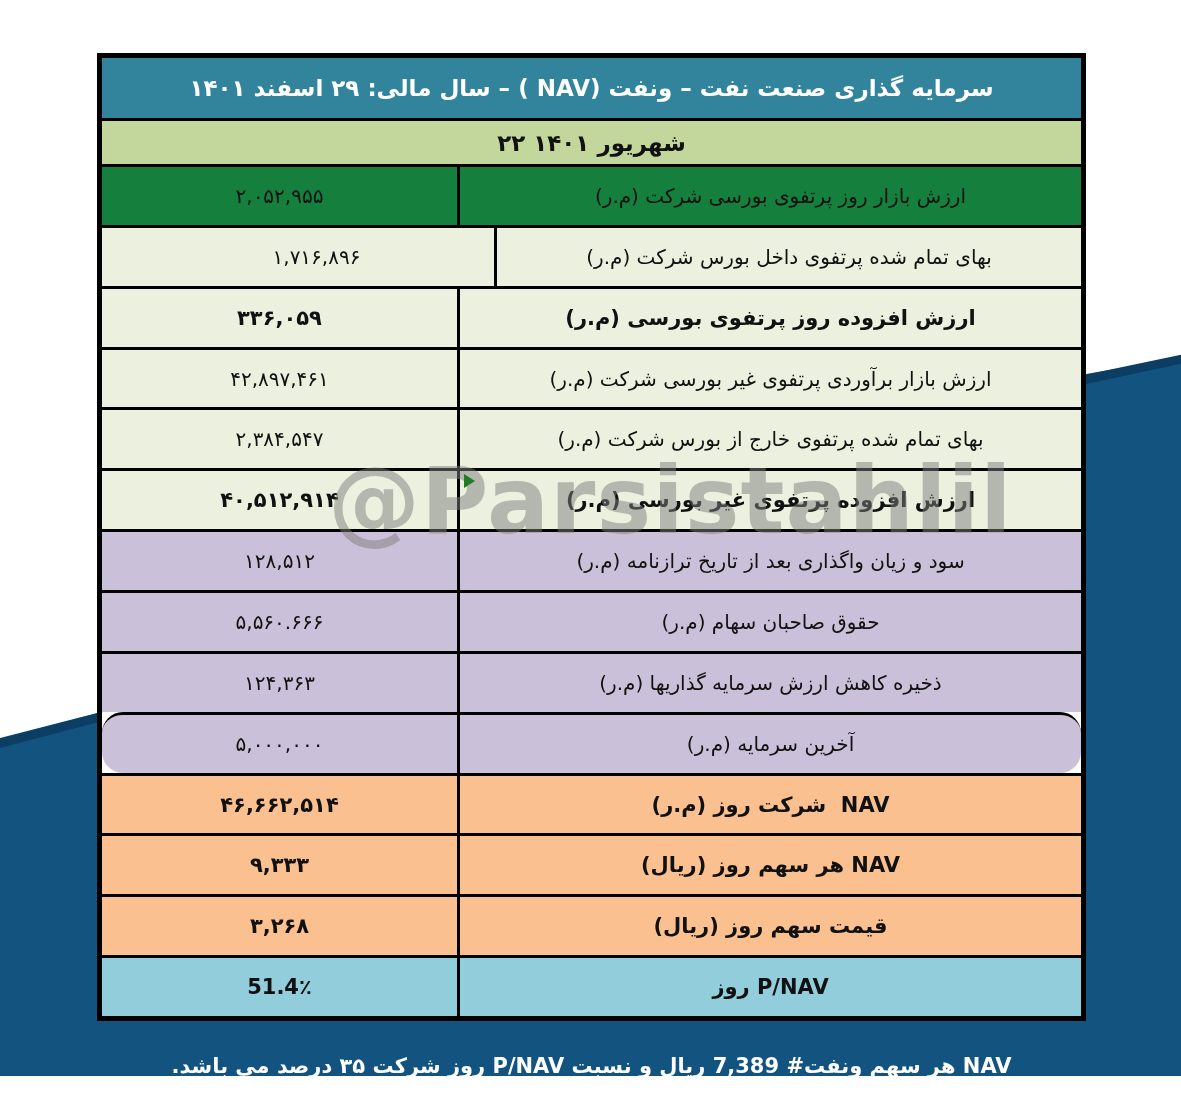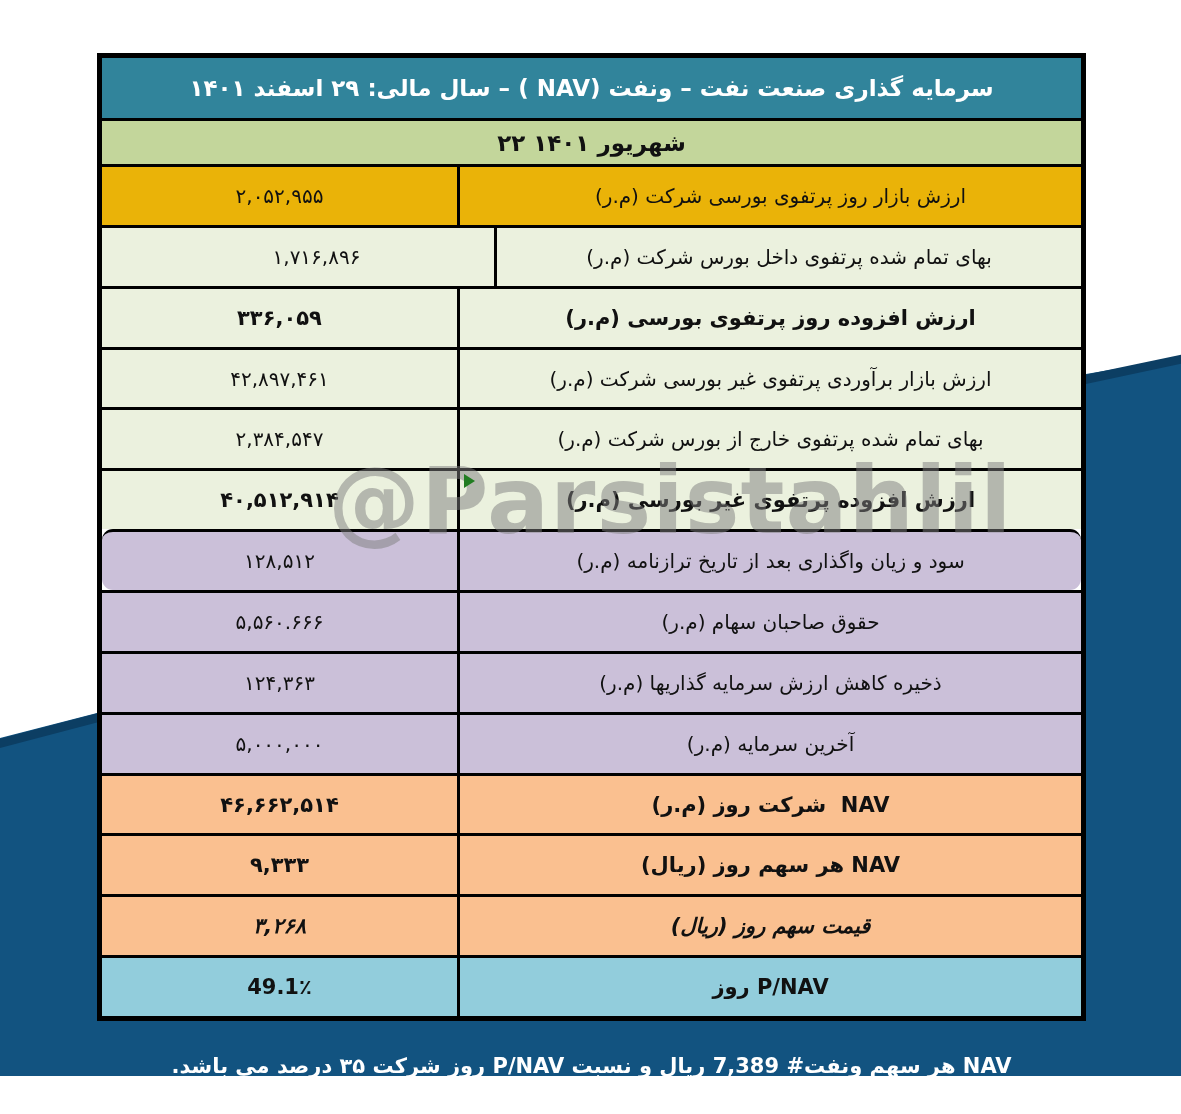--- a/index.html
+++ b/index.html
@@ -41,21 +41,21 @@
   </svg>
 
   <div class="table">
     <div class="trow title-row">
       <span>سرمایه گذاری صنعت نفت – ونفت (NAV ) – سال مالی: ۲۹ اسفند ۱۴۰۱</span>
     </div>
     <div class="trow date-row">
       <span>۲۲ شهریور ۱۴۰۱</span>
     </div>
     <div id="rows">
-        <div class="drow" style="background: #eab308; gap: 20px;">
+        <div class="drow" style="background: #15803d; gap: 20px;">
           <div class="cell value">۲,۰۵۲,۹۵۵</div>
           <div class="cell label">ارزش بازار روز پرتفوی بورسی شرکت (م.ر)</div>
         </div>
         <div class="drow" style="background: rgb(235, 241, 222); padding-left: 37px;">
           <div class="cell value">۱,۷۱۶,۸۹۶</div>
           <div class="cell label">بهای تمام شده پرتفوی داخل بورس شرکت (م.ر)</div>
         </div>
         <div class="drow bold" style="background: rgb(235, 241, 222);">
           <div class="cell value">۳۳۶,۰۵۹</div>
           <div class="cell label">ارزش افزوده روز پرتفوی بورسی (م.ر)</div>
@@ -65,50 +65,50 @@
           <div class="cell label">ارزش بازار برآوردی پرتفوی غیر بورسی شرکت (م.ر)</div>
         </div>
         <div class="drow" style="background: rgb(235, 241, 222);">
           <div class="cell value">۲,۳۸۴,۵۴۷</div>
           <div class="cell label">بهای تمام شده پرتفوی خارج از بورس شرکت (م.ر)</div>
         </div>
         <div class="drow bold" style="background: rgb(235, 241, 222);">
           <div class="cell value">۴۰,۵۱۲,۹۱۴</div>
           <div class="cell label">ارزش افزوده پرتفوی غیر بورسی (م.ر)</div>
         </div>
-        <div class="drow" style="background: rgb(203, 192, 217); border-radius: 11px;">
+        <div class="drow" style="background: rgb(203, 192, 217);">
           <div class="cell value">۱۲۸,۵۱۲</div>
           <div class="cell label">سود و زیان واگذاری بعد از تاریخ ترازنامه (م.ر)</div>
         </div>
         <div class="drow" style="background: rgb(203, 192, 217);">
           <div class="cell value">۵,۵۶۰.۶۶۶</div>
           <div class="cell label">حقوق صاحبان سهام (م.ر)</div>
         </div>
         <div class="drow" style="background: rgb(203, 192, 217);">
           <div class="cell value">۱۲۴,۳۶۳</div>
           <div class="cell label">ذخیره کاهش ارزش سرمایه گذاریها (م.ر)</div>
         </div>
-        <div class="drow" style="background: rgb(203, 192, 217);">
+        <div class="drow" style="background: rgb(203, 192, 217); border-radius: 21px;">
           <div class="cell value">۵,۰۰۰,۰۰۰</div>
           <div class="cell label">آخرین سرمایه (م.ر)</div>
         </div>
         <div class="drow bold" style="background: rgb(250, 192, 144);">
           <div class="cell value">۴۶,۶۶۲,۵۱۴</div>
           <div class="cell label">NAV&nbsp; شرکت روز (م.ر)</div>
         </div>
         <div class="drow bold" style="background: rgb(250, 192, 144);">
           <div class="cell value">۹,۳۳۳</div>
           <div class="cell label">NAV هر سهم روز (ریال)</div>
         </div>
-        <div class="drow bold" style="background: rgb(250, 192, 144); font-style: italic;">
+        <div class="drow bold" style="background: rgb(250, 192, 144);">
           <div class="cell value">۳,۲۶۸</div>
           <div class="cell label">قیمت سهم روز (ریال)</div>
         </div>
         <div class="drow bold" style="background: rgb(146, 205, 220);">
-          <div class="cell value">49.1٪</div>
+          <div class="cell value">51.4٪</div>
           <div class="cell label">P/NAV روز</div>
         </div>
       </div>
   </div>
 
   <div class="watermark">@Parsistahlil</div>
 
   <div class="comment-flag"></div>
 
   <div class="footer">

